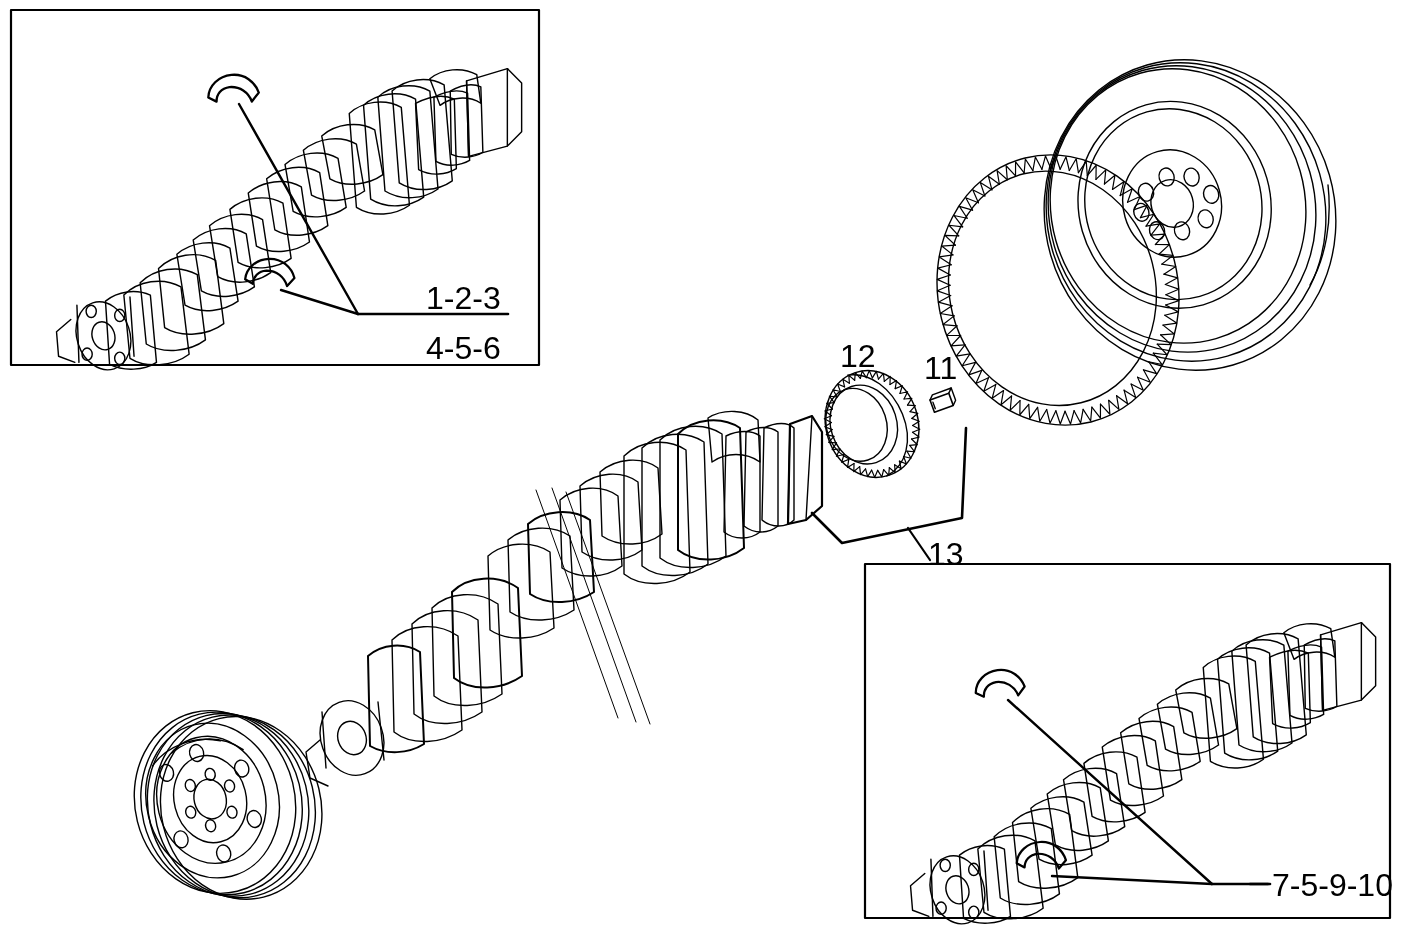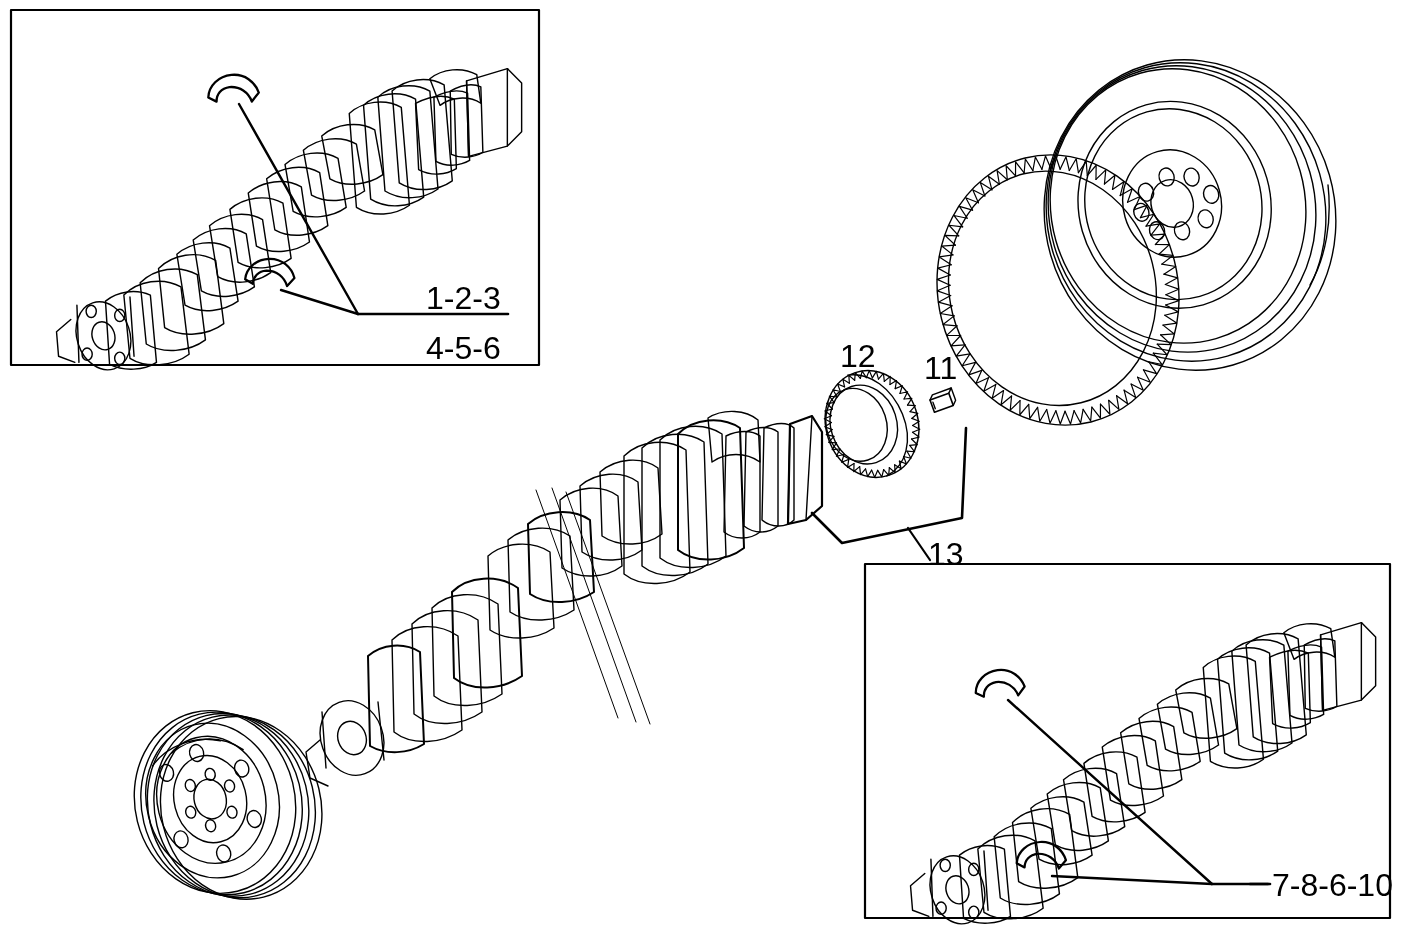--- a/index.html
+++ b/index.html
@@ -369,21 +369,21 @@
       </g>
 
     </g>
   </svg>
 
   <div class="callout" style="left:426px; top:282px;">
     <span class="stack-num">1-2-3</span>
     <span class="stack-num" style="margin-top:16px;">4-5-6</span>
   </div>
 
-  <div class="callout" style="left:1272px; top:869px;">7-8-6-10</div>
+  <div class="callout" style="left:1272px; top:869px;">7-5-9-10</div>
 
   <div class="callout" style="left:840px; top:340px;">12</div>
 
   <div class="callout" style="left:924px; top:352px;">11</div>
 
   <div class="callout" style="left:928px; top:518px;margin-top:20px;">13</div>
 
 </div>
 
 </body></html>

